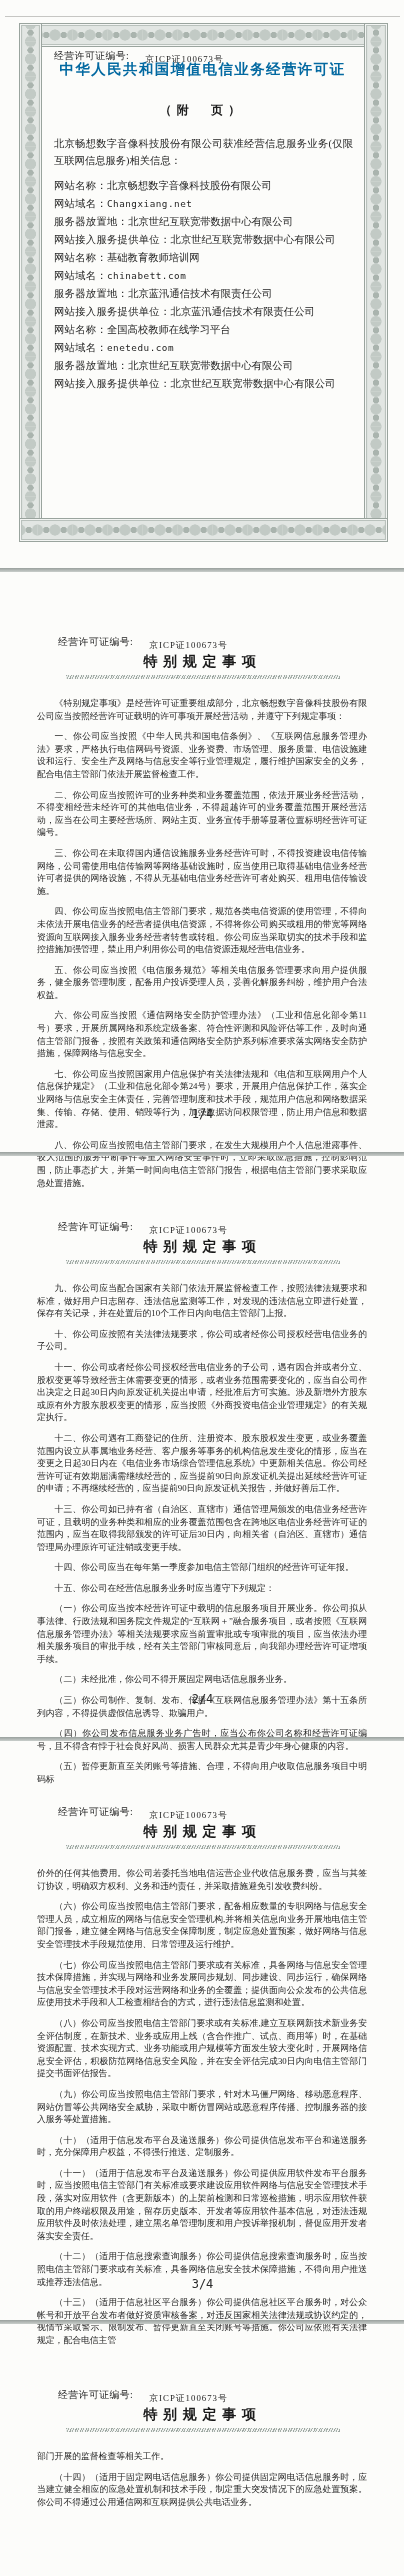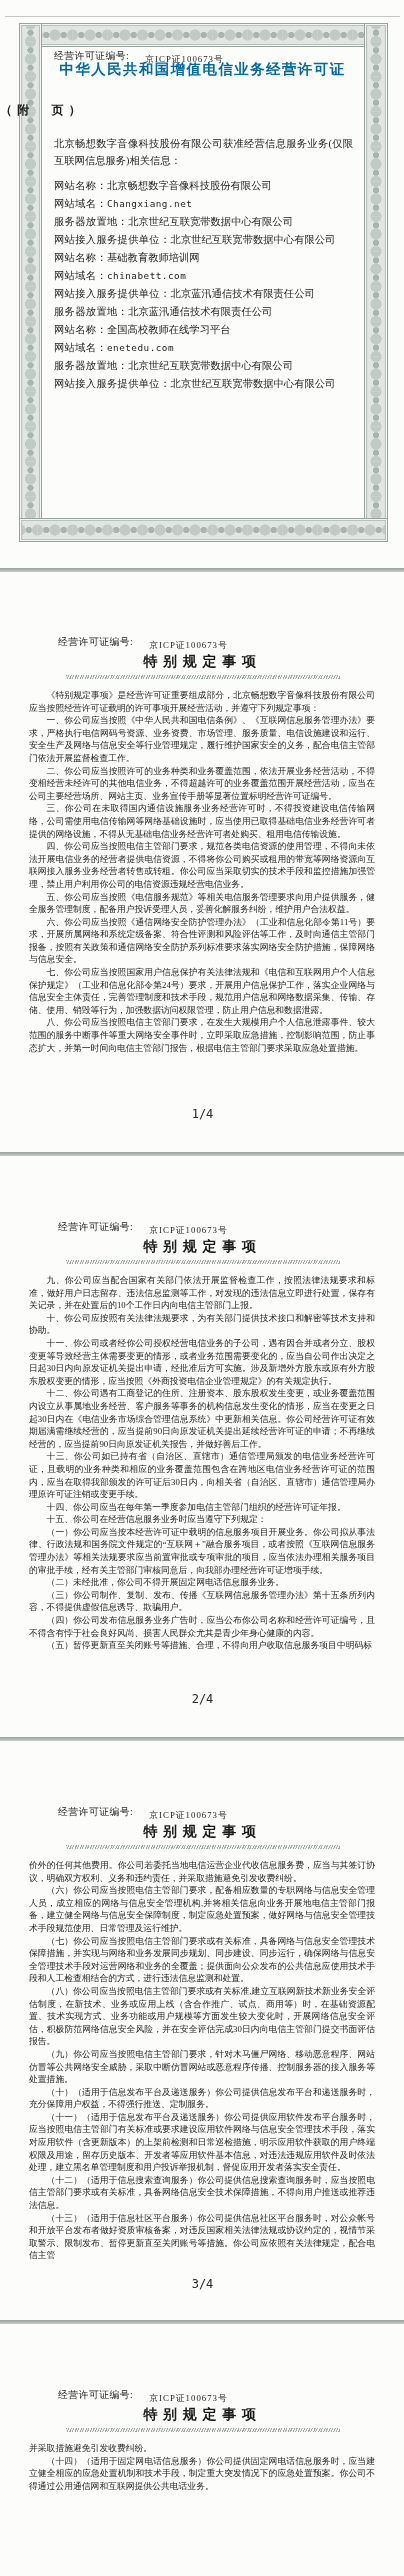--- a/index.html
+++ b/index.html
@@ -36,38 +36,38 @@
   
   .lic-head{position:absolute;left:54px;font-size:9.8px;letter-spacing:0.5px;white-space:nowrap;}
   .lic-head .num{display:inline-block;transform:translateY(2.6px);margin-left:16px;
     font-size:8.8px;letter-spacing:1px;font-family:"Liberation Serif",serif;}
   .p1 .lic-head{top:50px;}
   .reg-page .lic-head{top:65px;left:58px;}
 
   
   .cert-title{position:absolute;top:60px;left:0;right:0;text-align:center;
     font-size:14.4px;font-weight:bold;letter-spacing:1.5px;color:#0369a1;}
-  .cert-subtitle{position:absolute;top:102px;left:0;right:0;text-align:left;
+  .cert-subtitle{position:absolute;top:102px;left:0;right:0;text-align:center;
     font-size:12px;font-weight:bold;letter-spacing:5.2px;}
   .cert-body{position:absolute;top:135px;left:54px;width:299px;
     font-size:10.3px;line-height:17px;text-align:justify;}
   .cert-intro{margin:0 0 8.2px 0;}
   .field{margin:0;font-size:10.3px;line-height:18px;}
   .f-label{letter-spacing:0.3px;}
   .f-value[data-latin="1"]{font-family:"DejaVu Sans Mono","Liberation Mono",monospace;
     font-size:9.3px;letter-spacing:0.5px;}
 
   
   .reg-title{position:absolute;top:82px;left:0;right:0;text-align:center;
     font-size:14px;font-weight:bold;letter-spacing:5.7px;color:#1a1a1a;}
   .squiggle{position:absolute;top:104px;left:66px;width:274px;height:3.6px;opacity:.85;
     background:repeating-linear-gradient(115deg,#8e9993 0 1px,#e8ece9 1px 2.1px,#9aa49e 2.1px 3.1px,#f4f6f4 3.1px 4.6px);}
   .reg-body{position:absolute;top:118px;left:29px;width:346px;
     font-size:8.8px;line-height:12.6px;text-align:justify;color:#242424;}
-  .para{margin:0;text-indent:2em;}
+  .para{margin:8px;text-indent:2em;}
   .para[data-cont="1"]{text-indent:0;}
   .pagenum{position:absolute;top:536px;left:0;right:0;text-align:center;
     font-size:12px;font-family:"DejaVu Sans Mono","Liberation Mono",monospace;color:#2a2a2a;}
 </style>
 </head>
 <body>
 
 <div class="canvas">
 
   <div class="edge-top"></div>
@@ -94,23 +94,23 @@
           <p class="field"><span class="f-label">网站域名：</span><span class="f-value" data-latin="1">Changxiang.net</span></p>
 
           <p class="field"><span class="f-label">服务器放置地：</span><span class="f-value">北京世纪互联宽带数据中心有限公司</span></p>
 
           <p class="field"><span class="f-label">网站接入服务提供单位：</span><span class="f-value">北京世纪互联宽带数据中心有限公司</span></p>
 
           <p class="field"><span class="f-label">网站名称：</span><span class="f-value">基础教育教师培训网</span></p>
 
           <p class="field"><span class="f-label">网站域名：</span><span class="f-value" data-latin="1">chinabett.com</span></p>
 
+          <p class="field"><span class="f-label">服务器放置地：</span><span class="f-value">北京蓝汛通信技术有限责任公司</span></p>
+
           <p class="field"><span class="f-label">网站接入服务提供单位：</span><span class="f-value">北京蓝汛通信技术有限责任公司</span></p>
-
-          <p class="field"><span class="f-label">服务器放置地：</span><span class="f-value">北京蓝汛通信技术有限责任公司</span></p>
 
           <p class="field"><span class="f-label">网站名称：</span><span class="f-value">全国高校教师在线学习平台</span></p>
 
           <p class="field"><span class="f-label">网站域名：</span><span class="f-value" data-latin="1">enetedu.com</span></p>
 
           <p class="field"><span class="f-label">服务器放置地：</span><span class="f-value">北京世纪互联宽带数据中心有限公司</span></p>
 
           <p class="field"><span class="f-label">网站接入服务提供单位：</span><span class="f-value">北京世纪互联宽带数据中心有限公司</span></p>
         </div>
     </div>
@@ -152,21 +152,21 @@
   <div class="page p3 reg-page">
     <div class="lic-head">
       <span>经营许可证编号:</span><span class="num">京ICP证100673号</span>
     </div>
     <div class="reg-title">特别规定事项</div>
     <div class="squiggle"></div>
     <div class="reg-body">
 
         <p class="para">九、你公司应当配合国家有关部门依法开展监督检查工作，按照法律法规要求和标准，做好用户日志留存、违法信息监测等工作，对发现的违法信息立即进行处置，保存有关记录，并在处置后的10个工作日内向电信主管部门上报。</p>
 
-        <p class="para">十、你公司应按照有关法律法规要求，为有关部门提供技术接口和解密等技术支持和协助。</p>
+        <p class="para">十、你公司应按照有关法律法规要求，你公司或者经你公司授权经营电信业务的子公司。</p>
 
         <p class="para">十一、你公司或者经你公司授权经营电信业务的子公司，遇有因合并或者分立、股权变更等导致经营主体需要变更的情形，或者业务范围需要变化的，应当自公司作出决定之日起30日内向原发证机关提出申请，经批准后方可实施。涉及新增外方股东或原有外方股东股权变更的情形，应当按照《外商投资电信企业管理规定》的有关规定执行。</p>
 
         <p class="para">十二、你公司遇有工商登记的住所、注册资本、股东股权发生变更，或业务覆盖范围内设立从事属地业务经营、客户服务等事务的机构信息发生变化的情形，应当在变更之日起30日内在《电信业务市场综合管理信息系统》中更新相关信息。你公司经营许可证有效期届满需继续经营的，应当提前90日向原发证机关提出延续经营许可证的申请；不再继续经营的，应当提前90日向原发证机关报告，并做好善后工作。</p>
 
         <p class="para">十三、你公司如已持有省（自治区、直辖市）通信管理局颁发的电信业务经营许可证，且载明的业务种类和相应的业务覆盖范围包含在跨地区电信业务经营许可证的范围内，应当在取得我部颁发的许可证后30日内，向相关省（自治区、直辖市）通信管理局办理原许可证注销或变更手续。</p>
 
         <p class="para">十四、你公司应当在每年第一季度参加电信主管部门组织的经营许可证年报。</p>
 
         <p class="para">十五、你公司在经营信息服务业务时应当遵守下列规定：</p>
@@ -218,21 +218,21 @@
   <div class="sep" style="top:2320px"></div>
 
   <div class="page p5 reg-page">
     <div class="lic-head">
       <span>经营许可证编号:</span><span class="num">京ICP证100673号</span>
     </div>
     <div class="reg-title">特别规定事项</div>
     <div class="squiggle"></div>
     <div class="reg-body">
 
-        <p class="para" data-cont="1">并采取措施避免引发收费纠纷。</p>
+        <p class="para" data-cont="1">部门开展的监督检查等相关工作。</p>
 
         <p class="para">（十四）（适用于固定网电话信息服务）你公司提供固定网电话信息服务时，应当建立健全相应的应急处置机制和技术手段，制定重大突发情况下的应急处置预案。你公司不得通过公用通信网和互联网提供公共电话业务。</p>
       </div>
 
   </div>
 
 </div>
 
 
 </body></html>

